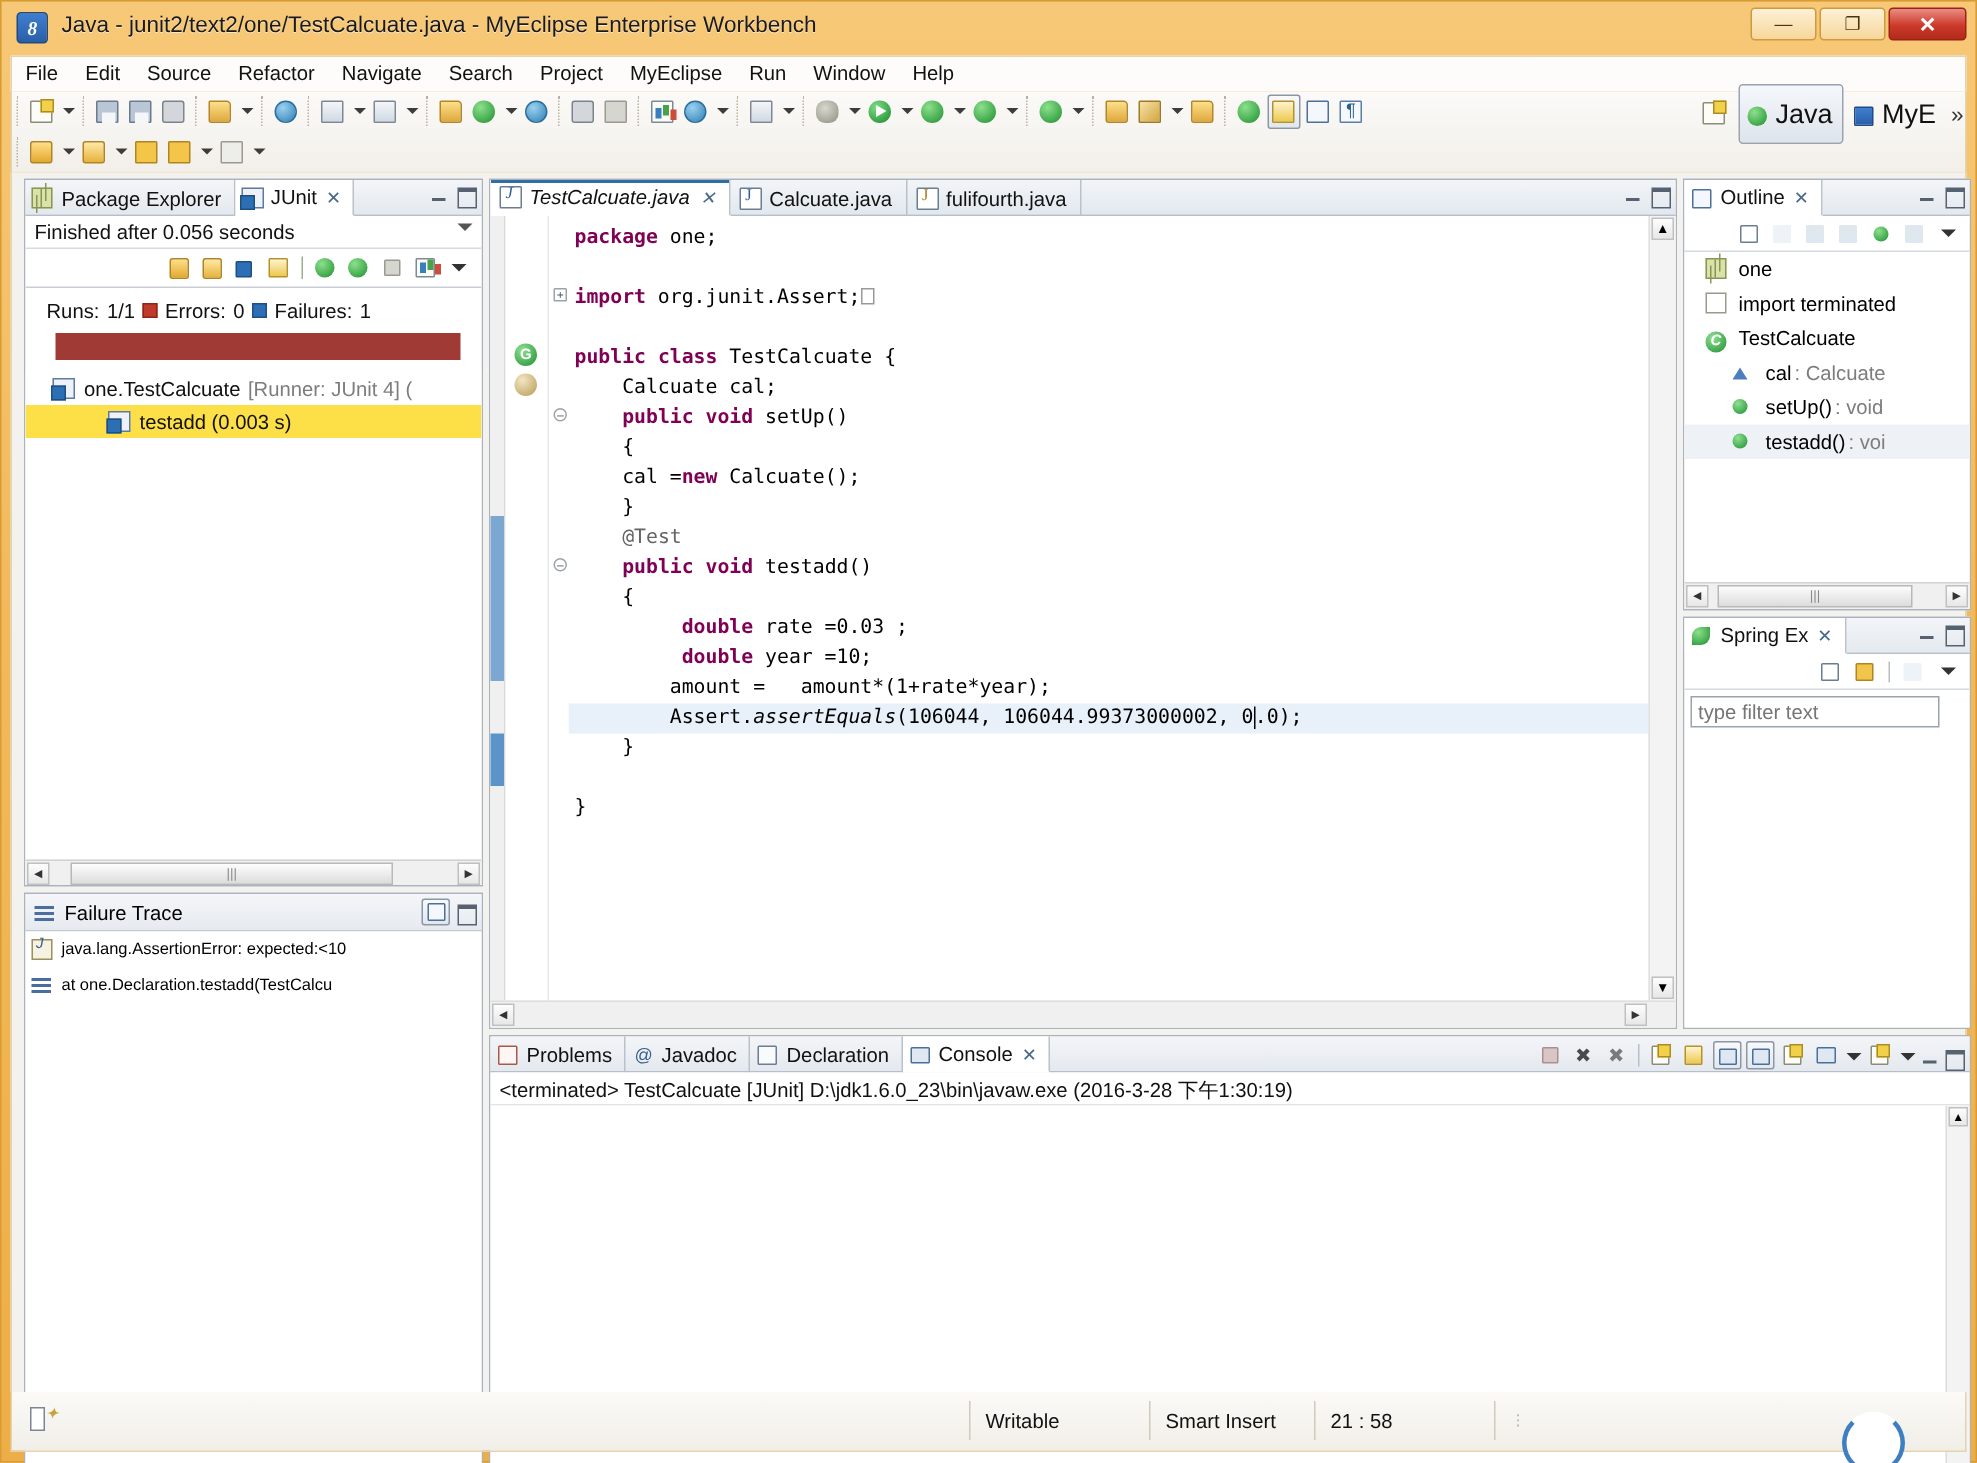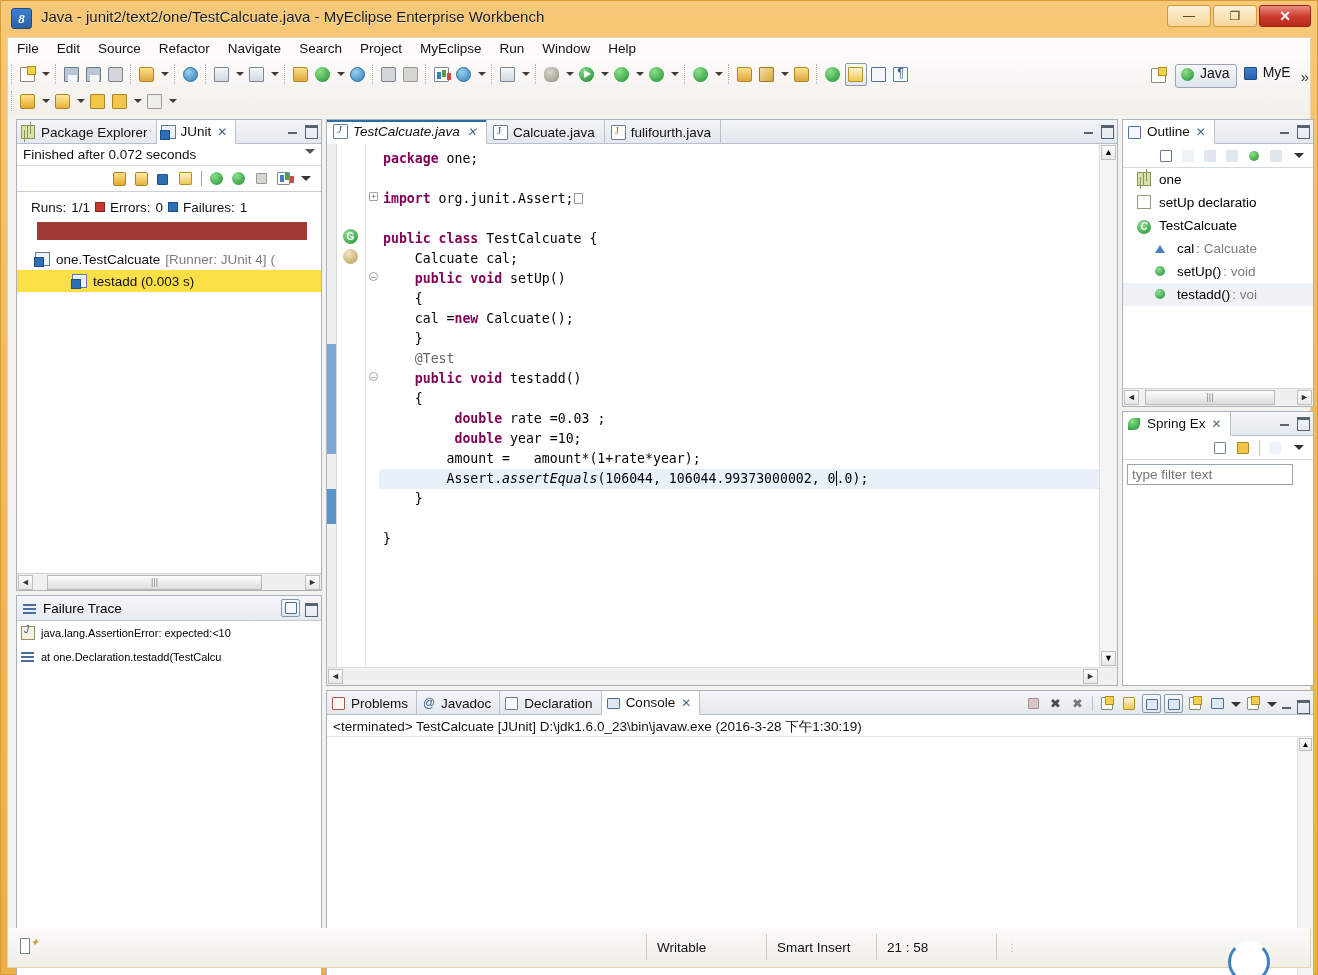--- a/index.html
+++ b/index.html
@@ -134,23 +134,23 @@
   .ic-table { background: #f4f8fc; border: 1px solid #4d6f99; }
   .ic-pi { background: #f5f9fc; border: 1px solid #5a7ea8; }
   .ic-pi::after { content: "¶"; position: absolute; left: 3px; top: -2px; color: #2d5d8c; font-size: 12px; }
 
   
   #persp {
     position: absolute; right: 8px; top: 62px; height: 26px;
     display: flex; align-items: center;
   }
   .persp-btn {
-    display: flex; align-items: flex-start; height: 24px;
+    display: flex; align-items: center; height: 40px;
     padding: 0 6px 0 3px; margin-left: 2px; cursor: default;
-    font-size: 14px; color: #111;
+    font-size: 18px; color: #111;
   }
   .persp-btn.active {
     border: 1px solid #9aa4b0; border-radius: 3px;
     background: linear-gradient(to bottom,#f5f7fa,#dde4ec);
   }
   .persp-ico { width: 18px; height: 17px; margin-right: 3px; position: relative; }
   #persp-open { width: 22px; height: 22px; position: relative; margin-right: 3px; }
   .chev2 { font-size: 15px; color: #333; margin-left: 4px; }
 
   
@@ -694,21 +694,21 @@
           <span>JUnit</span>
           <span class="tab-x">✕</span>
         </div>
         <div class="view-ctrl">
           <span class="vc-min"></span>
           <span class="vc-max"></span>
         </div>
       </div>
       <div class="view-body">
         <div id="junit-status">
-          <span>Finished after 0.072 seconds</span>
+          <span>Finished after 0.056 seconds</span>
           <span class="chev"></span>
         </div>
         <div id="junit-toolbar">
           <span class="jt-ic">
               <i class="ic ic-arrow-down" style="width:13px;height:14px;left:3px;top:3px"></i>
             </span>
           <span class="jt-ic">
               <i class="ic ic-arrow-up" style="width:13px;height:14px;left:3px;top:3px"></i>
             </span>
           <span class="jt-ic">
@@ -895,21 +895,21 @@
               <i style="position:absolute;left:5px;top:7px;border-left:5px solid transparent;border-right:5px solid transparent;border-top:5px solid #333"></i>
             </span>
         </div>
         <div id="outline-tree">
           <div class="ol-row" style="padding-left:14px">
             <span class="tree-ico"><i class="pkg-ico"></i></span>
             <span>one</span>
           </div>
           <div class="ol-row" style="padding-left:14px">
             <span class="tree-ico"><i class="imp-ico"></i></span>
-            <span>setUp declaratio</span>
+            <span>import terminated</span>
           </div>
           <div class="ol-row" style="padding-left:14px">
             <span class="tree-ico"><i class="cls-ico">C</i></span>
             <span>TestCalcuate</span>
           </div>
           <div class="ol-row" style="padding-left:32px">
             <span class="tree-ico"><i class="tri-blue"></i></span>
             <span>cal</span>
             <span class="dim" style="margin-left:-4px"> : Calcuate</span>
           </div>

